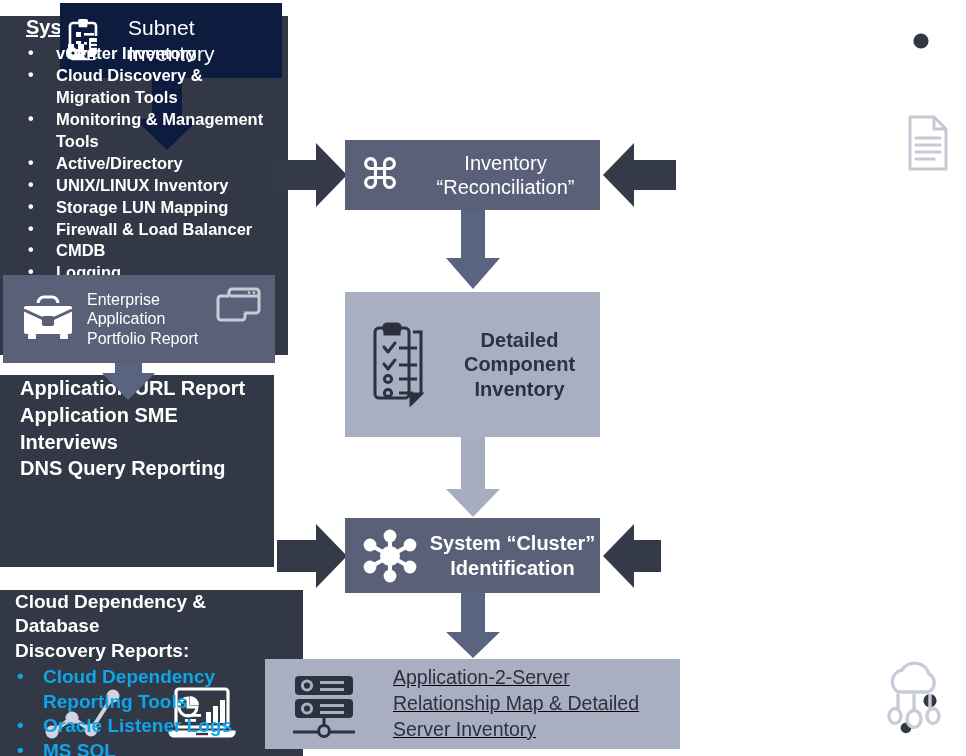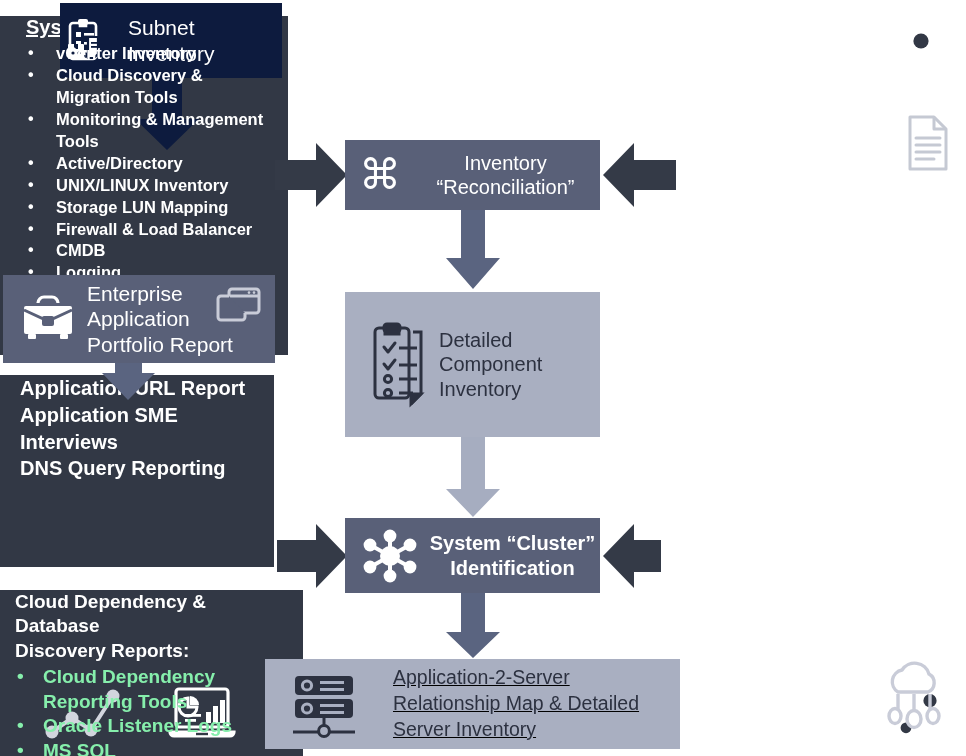--- a/index.html
+++ b/index.html
@@ -87,31 +87,31 @@
     content: "•"; position: absolute; left: 2px; top: -1px;
     font-size: 16px;
   }
 
   
   #detailed-component-inventory {
     left: 345px; top: 292px; width: 255px; height: 145px;
     background: #A9AFC1;
   }
   #detailed-component-inventory .label {
-    color: #2C3140; font-size: 20px; font-weight: 400;
-    text-align: left; flex: 1; margin-left: 4px;
+    color: #2C3140; font-size: 20px; font-weight: 700;
+    text-align: center; flex: 1; margin-left: 4px;
   }
 
   
   #enterprise-portfolio {
     left: 3px; top: 275px; width: 272px; height: 88px;
     background: #596078;
   }
   #enterprise-portfolio .label {
-    color: #ffffff; font-size: 21px; font-weight: 400;
+    color: #ffffff; font-size: 16px; font-weight: 400;
     margin-left: 10px; flex: 1;
   }
 
   
   #app-reports {
     left: 3px; top: 401px; width: 274px; height: 192px;
     background: #323845;
     display: block;
   }
   #app-reports .lines {
@@ -141,21 +141,21 @@
   }
   #cloud-dependency .cd-title {
     color: #ffffff; font-size: 19px; font-weight: bold;
     margin: 23px 0 0 15px; line-height: 1.28; white-space: pre-line;
     max-width: 275px;
   }
   #cloud-dependency ul {
     margin: 2px 0 0 0; padding: 0 0 0 15px; list-style: none;
   }
   #cloud-dependency li {
-    color: #86efac; font-size: 19px; font-weight: bold;
+    color: #0ea5e9; font-size: 19px; font-weight: bold;
     line-height: 1.3; position: relative; padding-left: 28px;
     max-width: 230px;
   }
   #cloud-dependency li::before {
     content: "•"; position: absolute; left: 2px; top: -1px;
   }
 
   
   #app2server-map {
     left: 265px; top: 659px; width: 415px; height: 90px;

